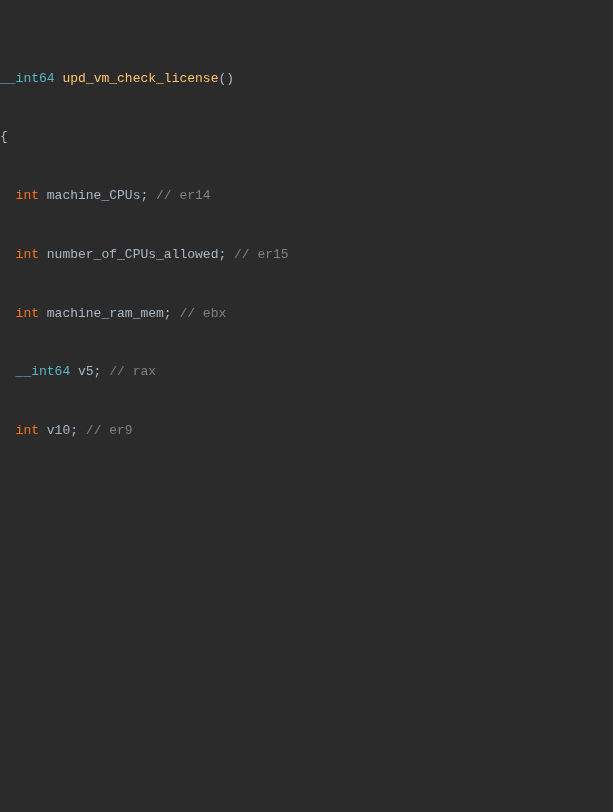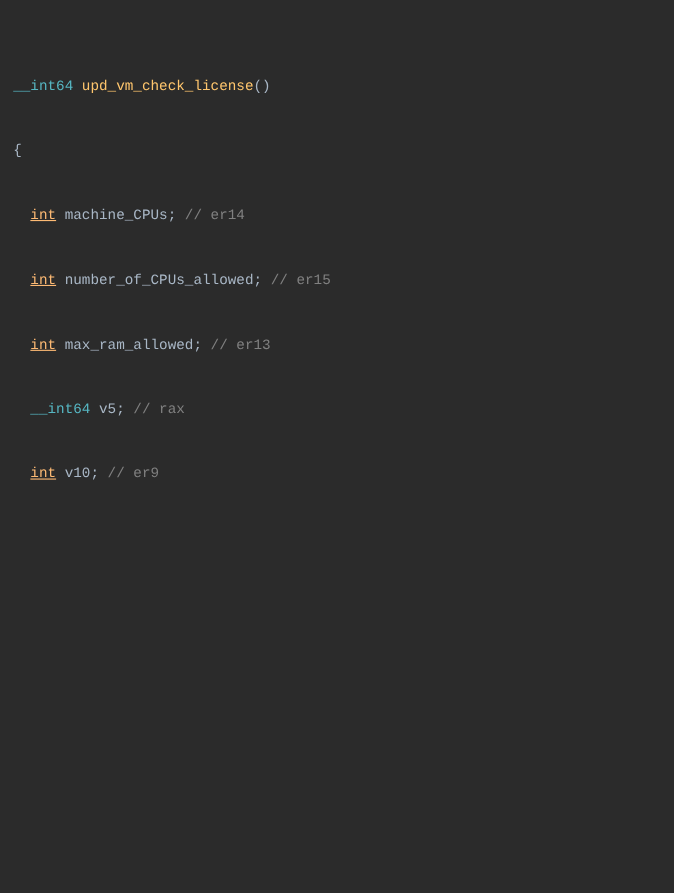--- a/index.html
+++ b/index.html
@@ -19,40 +19,40 @@
       overflow-x: hidden;
     }
 
     .code-container {
       padding: 10px 0;
       white-space: pre;
     }
 
     .line {
       display: block;
-      padding: 0 12px;
+      padding: 0 0;
       line-height: 1.52;
     }
 
-    .kw { color: #fdba74; text-decoration: underline; }       
+    .kw { color: #f97316; }       
     .fn { color: #ffc66d; }        
     .comment { color: #808080; }    
     .plain { color: #a9b7c6; }      
     .cyan { color: #56b6c2; }
   </style>
 </head>
 <body>
 
 <div class="code-container">
 
   <span class="line"><span class="cyan">__int64</span><span class="plain"> </span><span class="fn">upd_vm_check_license</span><span class="plain">()</span></span>
   <span class="line"><span class="plain">{</span></span>
   <span class="line"><span class="plain">  </span><span class="kw">int</span><span class="plain"> machine_CPUs; </span><span class="comment">// er14</span></span>
   <span class="line"><span class="plain">  </span><span class="kw">int</span><span class="plain"> number_of_CPUs_allowed; </span><span class="comment">// er15</span></span>
-  <span class="line"><span class="plain">  </span><span class="kw">int</span><span class="plain"> max_ram_allowed; </span><span class="comment">// er13</span></span>
+  <span class="line"><span class="plain">  </span><span class="kw">int</span><span class="plain"> machine_ram_mem; </span><span class="comment">// ebx</span></span>
   <span class="line"><span class="plain">  </span><span class="cyan">__int64</span><span class="plain"> v5; </span><span class="comment">// rax</span></span>
   <span class="line"><span class="plain">  </span><span class="kw">int</span><span class="plain"> v10; </span><span class="comment">// er9</span></span>
   
   
   
   
   
   
   
   

